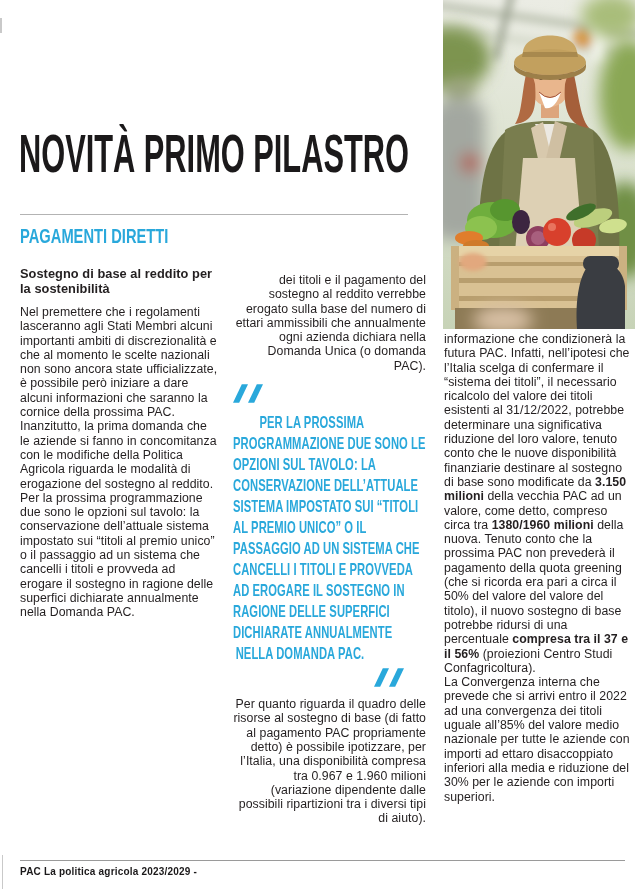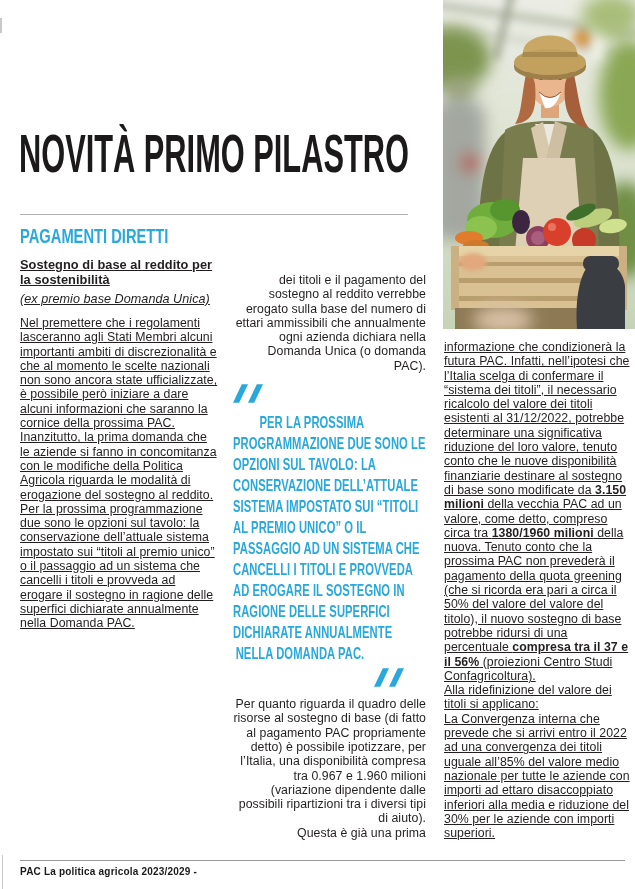--- a/index.html
+++ b/index.html
@@ -20,23 +20,23 @@
     transform:scaleX(0.57); transform-origin:0 0; line-height:1.0;
   }
   .rule-1 { position:absolute; left:20px; top:214px; width:388px; height:1px; background:#b3b3b3; }
   .section-heading {
     position:absolute; left:20px; top:224px;
     font-size:21px; font-weight:bold; white-space:nowrap;
     transform:scaleX(0.70); transform-origin:0 0;
   }
 
   .col { position:absolute; font-size:12.3px; line-height:14.3px; letter-spacing:0.05px; }
-  #col1 { left:20px;  top:257px; width:200px;text-decoration:underline; }
+  #col1 { left:20px;  top:266px; width:200px; }
   #col2 { left:233px; top:273px; width:193px;text-align:right; }
-  #col3 { left:444px; top:340px; width:187px;text-decoration:underline; }
+  #col3 { left:444px; top:332px; width:187px; }
 
   .col-heading { font-weight:bold; font-size:12.8px; line-height:15px; }
   .italic-note { font-style:italic; font-size:12.6px; line-height:15px; margin-top:5px; }
   .para { margin-top:0; }
   .para-bold { font-weight:bold; margin-top:8px; }
   .gap-top { margin-top:9px; }
   .b { font-weight:bold; }
 
   .quote-block { margin-top:10px; }
   .quote-mark { display:block; }
@@ -150,21 +150,20 @@
       </g>
     </svg>
   </div>
 
   <h1 class="main-title">NOVITÀ PRIMO PILASTRO</h1>
   <div class="rule-1"></div>
   <h2 class="section-heading" style="color: rgb(41, 168, 219);">PAGAMENTI DIRETTI</h2>
 
   <div id="col1" class="col">
     <div class="col-heading">Sostegno di base al reddito per la sostenibilità</div>
-    <div class="italic-note">(ex premio base Domanda Unica)</div>
     <div class="para gap-top">Nel premettere che i regolamenti lasceranno agli Stati Membri alcuni importanti ambiti di discrezionalità e che al momento le scelte nazionali non sono ancora state ufficializzate, è possibile però iniziare a dare alcuni informazioni che saranno la cornice della prossima PAC. Inanzitutto, la prima domanda che le aziende si fanno in concomitanza con le modifiche della Politica Agricola riguarda le modalità di erogazione del sostegno al reddito. Per la prossima programmazione due sono le opzioni sul tavolo: la conservazione dell’attuale sistema impostato sui “titoli al premio unico” o il passaggio ad un sistema che cancelli i titoli e provveda ad erogare il sostegno in ragione delle superfici dichiarate annualmente nella Domanda PAC.</div>
   </div>
 
   <div id="col2" class="col">
     <div class="para">dei titoli e il pagamento del sostegno al reddito verrebbe erogato sulla base del numero di ettari ammissibili che annualmente ogni azienda dichiara nella Domanda Unica (o domanda PAC).</div>
     <div class="quote-block">
       <svg class="quote-mark open" width="30" height="21" viewBox="0 0 34 21">
         <polygon points="10,0 17,0 7,21 0,21" fill="#29a8db"></polygon>
         <polygon points="27,0 34,0 24,21 17,21" fill="#29a8db"></polygon>
       </svg>
@@ -181,25 +180,23 @@
         <div>RAGIONE DELLE SUPERFICI</div>
         <div>DICHIARATE ANNUALMENTE</div>
         <div>NELLA DOMANDA PAC.</div>
       </div>
       <svg class="quote-mark close" width="30" height="21" viewBox="0 0 34 21">
         <polygon points="10,0 17,0 7,21 0,21" fill="#29a8db"></polygon>
         <polygon points="27,0 34,0 24,21 17,21" fill="#29a8db"></polygon>
       </svg>
     </div>
     <div class="para gap-top">Per quanto riguarda il quadro delle risorse al sostegno di base (di fatto al pagamento PAC propriamente detto) è possibile ipotizzare, per l’Italia, una disponibilità compresa tra 0.967 e 1.960 milioni (variazione dipendente dalle possibili ripartizioni tra i diversi tipi di aiuto).</div>
-    <div class="para">Questa è già una prima</div>
   </div>
 
   <div id="col3" class="col">
     <div class="para"><span>informazione che condizionerà la futura PAC. Infatti, nell’ipotesi che l’Italia scelga di confermare il “sistema dei titoli”, il necessario ricalcolo del valore dei titoli esistenti al 31/12/2022, potrebbe determinare una significativa riduzione del loro valore, tenuto conto che le nuove disponibilità finanziarie destinare al sostegno di base sono modificate da </span><span class="b">3.150 milioni</span><span> della vecchia PAC ad un valore, come detto, compreso circa tra </span><span class="b">1380/1960 milioni</span><span> della nuova. Tenuto conto che la prossima PAC non prevederà il pagamento della quota greening (che si ricorda era pari a circa il 50% del valore del valore del titolo), il nuovo sostegno di base potrebbe ridursi di una percentuale </span><span class="b">compresa tra il 37 e il 56%</span><span> (proiezioni Centro Studi Confagricoltura).</span></div>
-    <div class="para">Alla ridefinizione del valore dei titoli si applicano:</div>
     <div class="para">La Convergenza interna che prevede che si arrivi entro il 2022 ad una convergenza dei titoli uguale all’85% del valore medio nazionale per tutte le aziende con importi ad ettaro disaccoppiato inferiori alla media e riduzione del 30% per le aziende con importi superiori.</div>
   </div>
 
   <div class="footer-rule"></div>
   <div class="footer-text">PAC La politica agricola 2023/2029 -</div>
 
 </div>
 
 </body></html>

